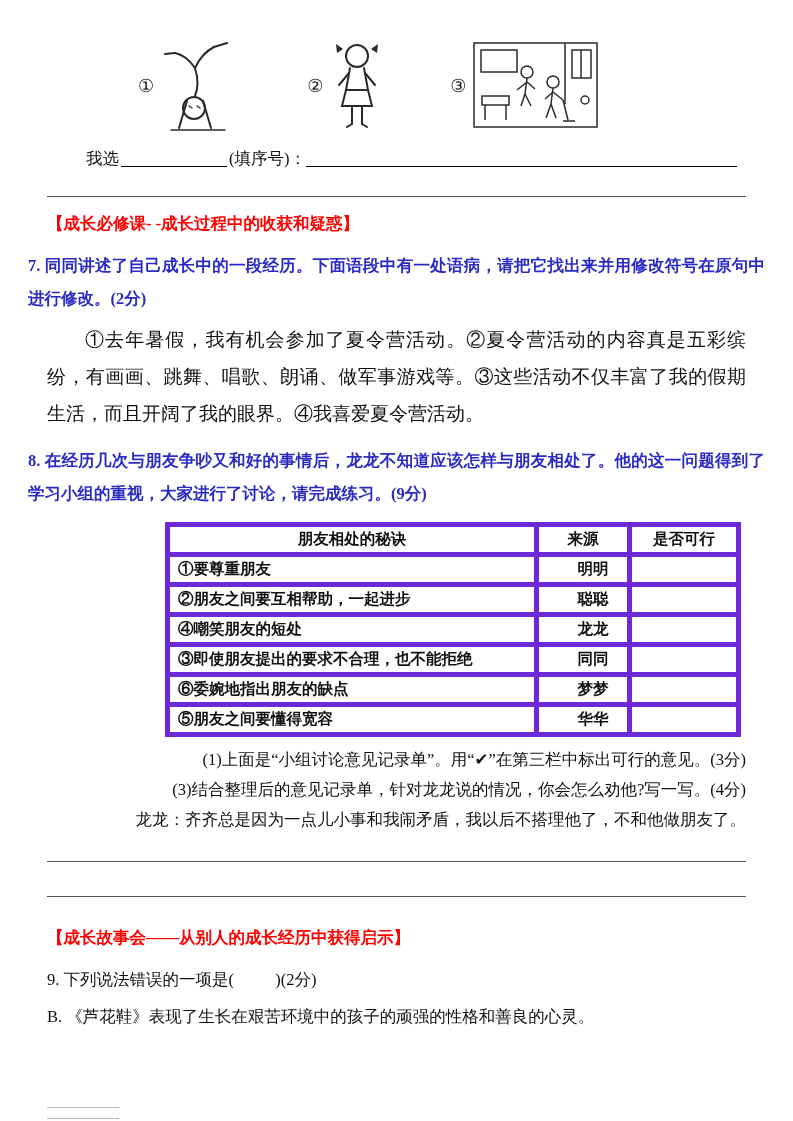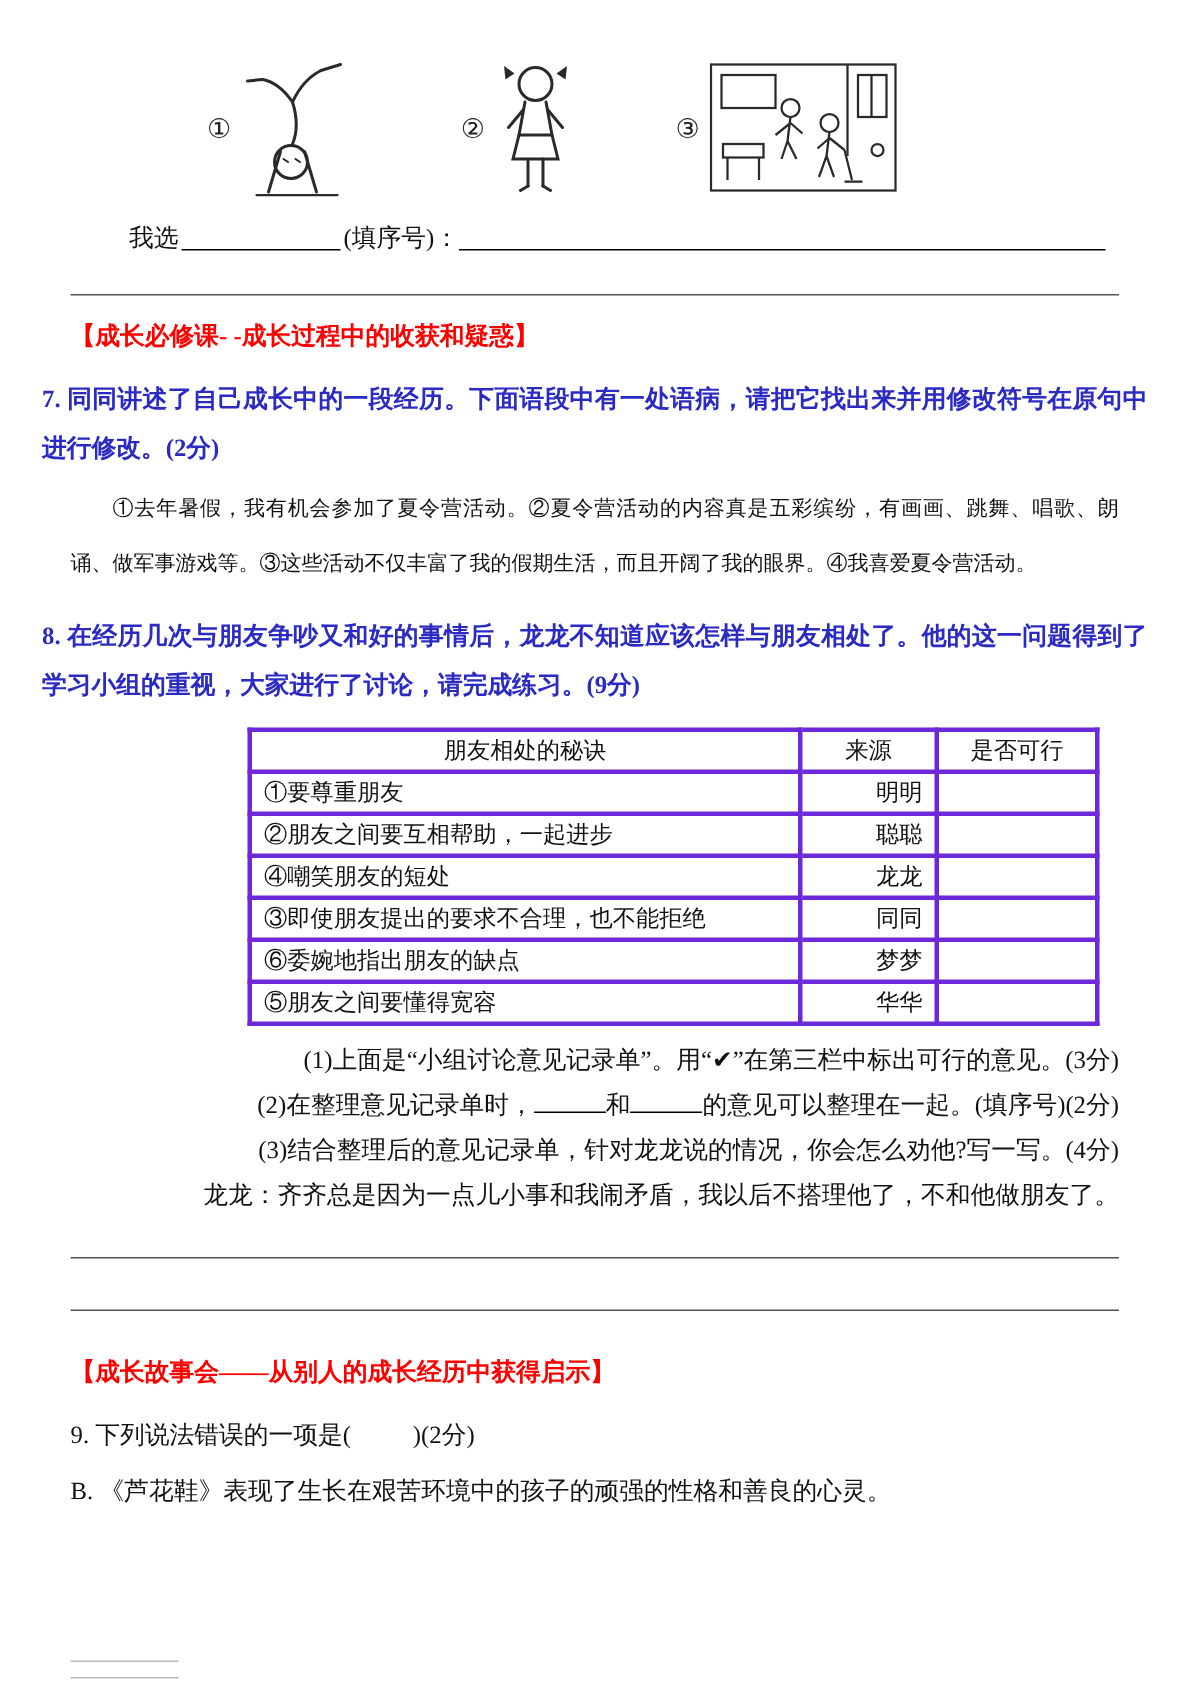--- a/index.html
+++ b/index.html
@@ -34,33 +34,33 @@
   .heading-story { margin-top: 30px; }
 
   .question {
     margin: 14px 28px 0; font-weight: bold; font-size: 16.5px;
     line-height: 33px; text-align: justify;
     color: var(--question-blue, #2b2bc4);
   }
   .q8 { margin-top: 12px; }
 
   .passage {
-    margin: 6px 47px 0; font-size: 14px; line-height: 37px;
+    margin: 6px 47px 0; font-size: 19px; line-height: 37px;
     text-indent: 2em; text-align: justify; color: #111;
   }
 
   
   .secret-table { border-collapse: collapse; margin: 12px 0 0 165px; font-size: 15.5px; color: #111; }
-  .secret-table th, .secret-table td { border: 3px solid #6d28d9; height: 25px; padding: 0 8px; font-weight: normal; }
+  .secret-table th, .secret-table td { border: 5px solid #6d28d9; height: 25px; padding: 0 8px; font-weight: bold; }
   .secret-table th { text-align: center; }
   .w-tip { width: 348px; }
   .w-src { width: 72px; }
   .w-ok  { width: 88px; }
   td.tip { text-align: left; }
-  td.src { text-align: right; padding-left: 28px; }
+  td.src { text-align: center; padding-left: 28px; }
   td.ok  { text-align: center; }
 
   .subs { margin: 8px 47px 0; font-size: 16.5px; line-height: 30px; text-align: right; }
   .subs p { margin: 0; }
   .inline-blank { display: inline-block; width: 48px; border-bottom: 1px solid #000; height: 15px; vertical-align: baseline; }
 
   .answer-line { margin: 0 47px; border-bottom: 1px solid #555; }
   .answer-line.first  { height: 26px; }
   .answer-line.second { height: 34px; }
 
@@ -190,21 +190,20 @@
       <tr>
         <td class="tip">⑤朋友之间要懂得宽容</td>
         <td class="src">华华</td>
         <td class="ok"></td>
       </tr>
     </tbody>
   </table>
 
   <div class="subs">
     <p>(1)上面是“小组讨论意见记录单”。用“✔”在第三栏中标出可行的意见。(3分)</p>
-    <p><span>(2)在整理意见记录单时，</span><span class="inline-blank"></span><span>和</span><span class="inline-blank"></span><span>的意见可以整理在一起。(填序号)(2分)</span></p>
     <p>(3)结合整理后的意见记录单，针对龙龙说的情况，你会怎么劝他?写一写。(4分)</p>
     <p>龙龙：齐齐总是因为一点儿小事和我闹矛盾，我以后不搭理他了，不和他做朋友了。</p>
   </div>
 
   <div class="answer-line first"></div>
   <div class="answer-line second"></div>
 
   <div class="section-heading heading-story">【成长故事会——从别人的成长经历中获得启示】</div>
 
   <div class="q9-block">

